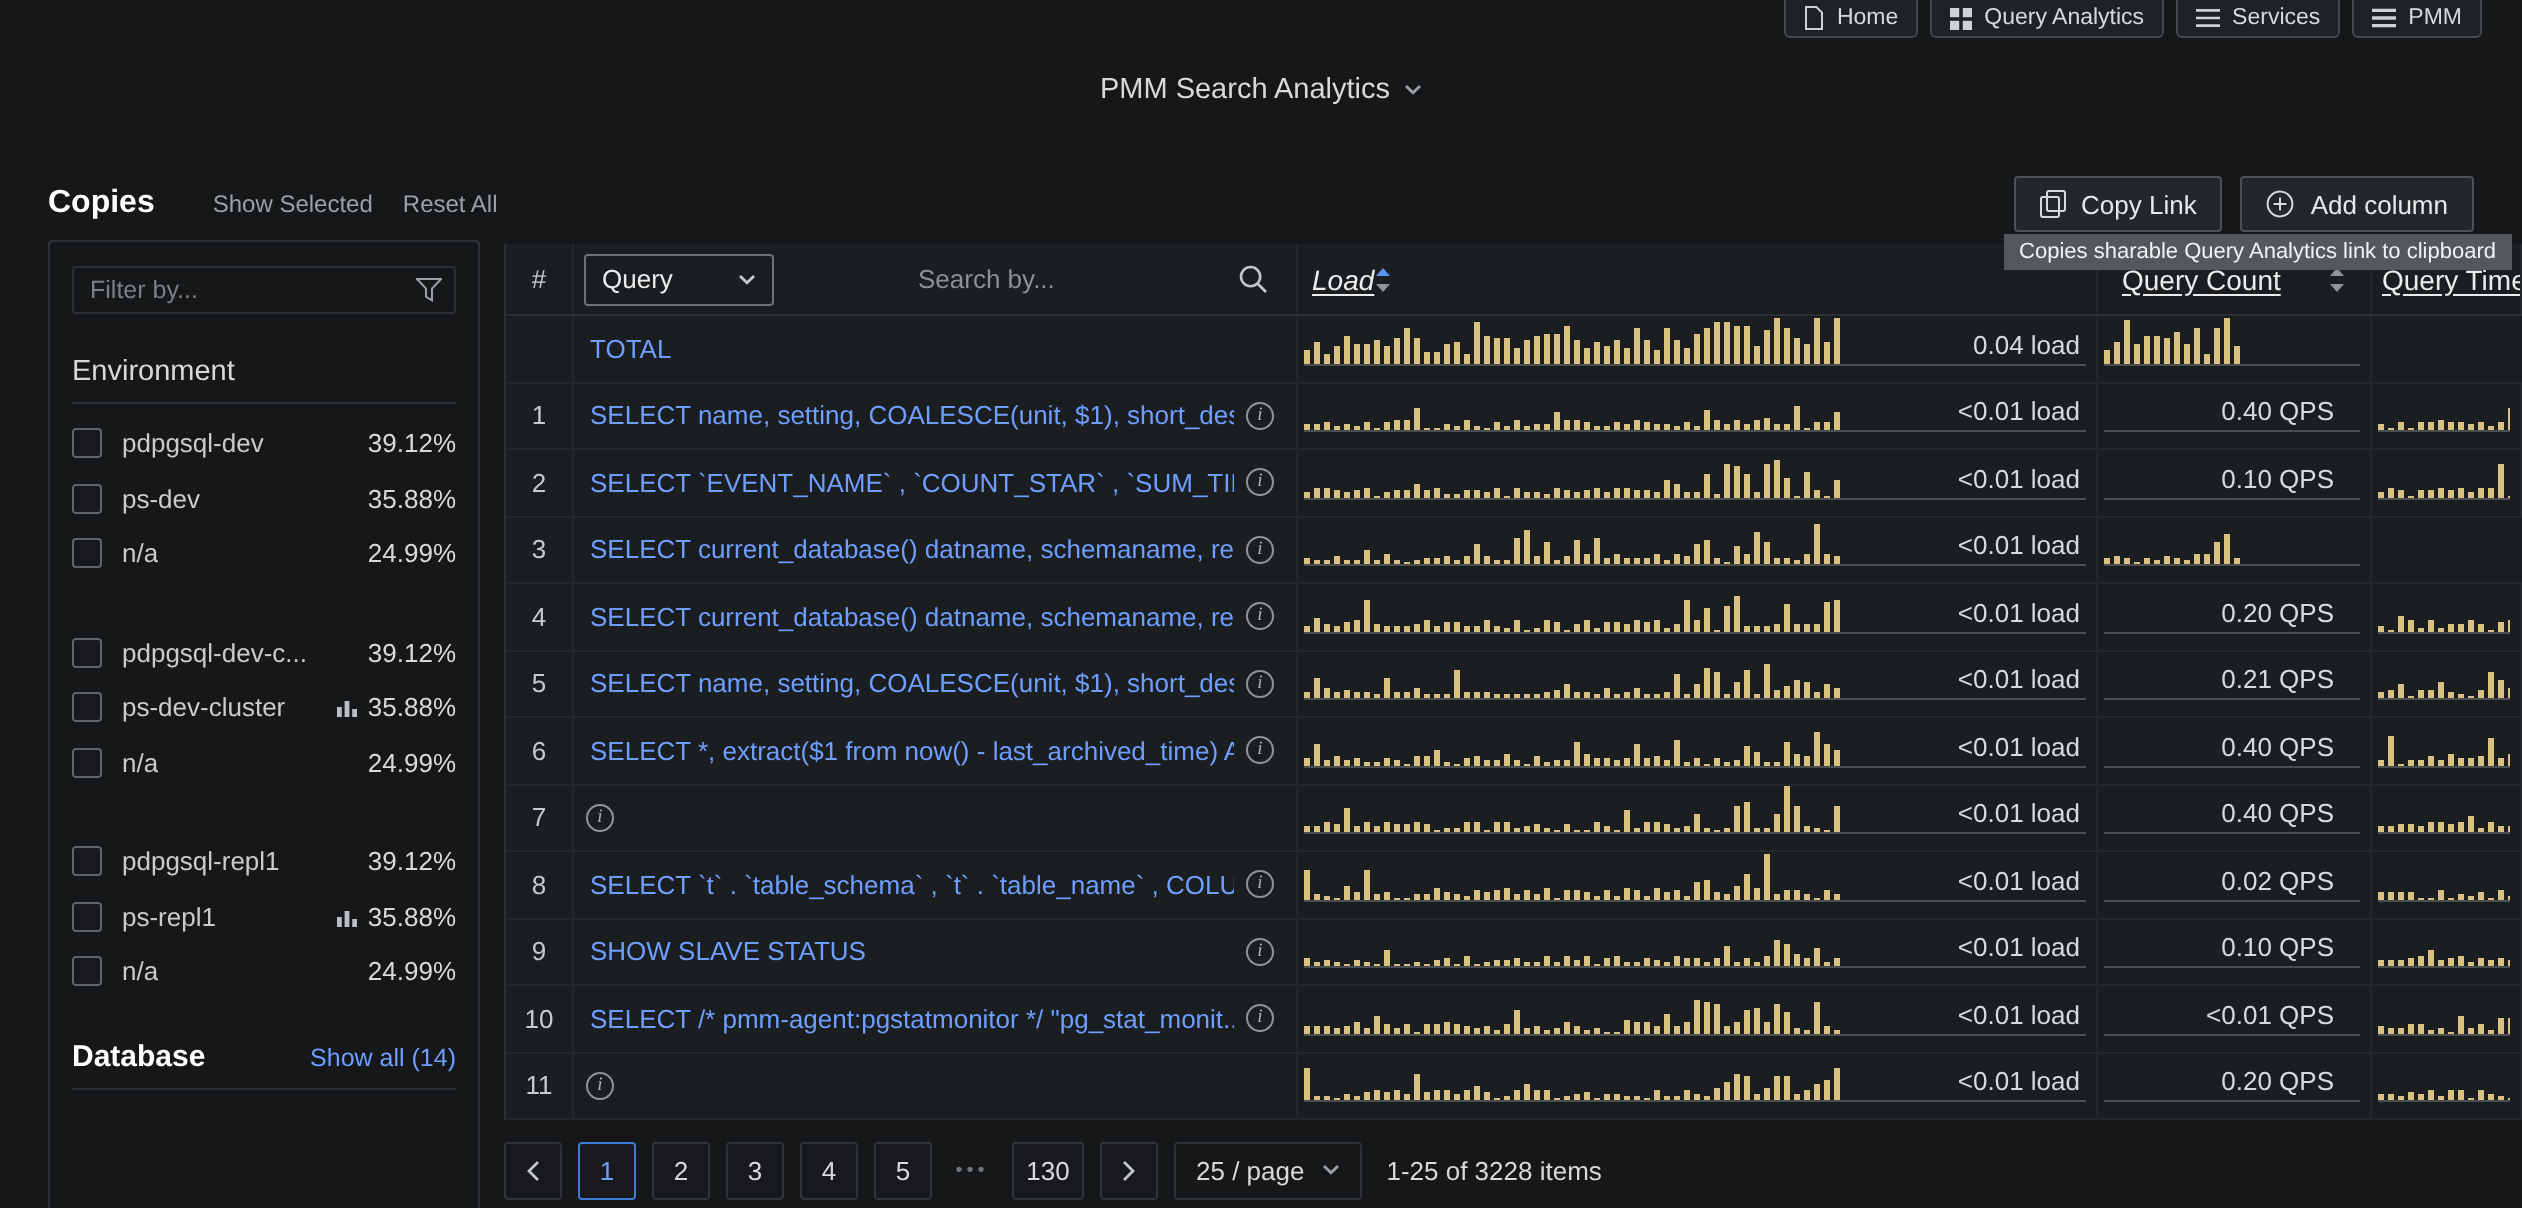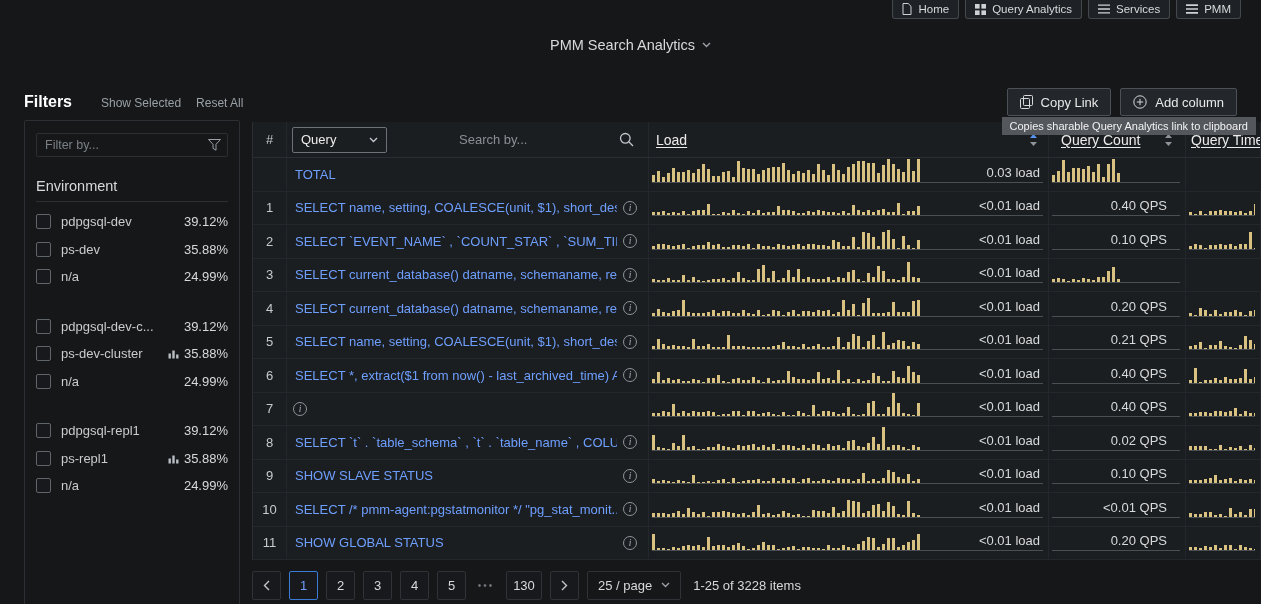--- a/index.html
+++ b/index.html
@@ -60,21 +60,21 @@
   .thead>div,.trow>div{border-right:1px solid #24282c;position:relative;overflow:hidden;}
   .c-num{display:flex;align-items:center;justify-content:center;color:#c7c9cb;}
   .th{display:flex;align-items:center;}
   .qdrop{display:flex;align-items:center;justify-content:space-between;width:95px;height:26px;margin-left:5px;
          padding:0 8px;border:1px solid #6c7277;border-radius:2px;color:#ececec;font-size:13px;flex:none;}
   .search{flex:1;margin-left:72px;background:transparent;border:none;outline:none;color:#d8d9da;
           font-size:13px;font-family:inherit;min-width:30px;}
   .search::placeholder{color:#8a9097;}
   .searchicon{margin-right:14px;flex:none;}
   .hlink{font-size:14px;color:#ececec;text-decoration:underline;text-underline-offset:2px;white-space:nowrap;}
-  .c-load.th{padding:0 10px 0 7px;justify-content:space-between;}
+  .c-load.th{padding:0 10px 0 7px;font-style:italic;}
   .c-count.th{padding:0 12px;justify-content:space-between;}
   .c-time.th{padding:0 5px;}
   .c-query{display:flex;align-items:center;}
   .qtext{margin-left:8px;color:#6e9fff;font-size:13px;white-space:nowrap;overflow:hidden;flex:1;}
   .info{flex:none;margin:0 11px 0 6px;width:14px;height:14px;border:1px solid #8e9499;border-radius:50%;
         color:#aeb4b9;font-size:9.5px;font-style:italic;font-family:"Liberation Serif",serif;
         display:flex;align-items:center;justify-content:center;}
   .baseline{position:absolute;left:3px;right:5px;bottom:8px;height:1px;background:#4a4f54;}
   .spark{position:absolute;left:3px;bottom:9px;height:24px;width:270px;display:flex;align-items:flex-end;
          gap:2px;overflow:hidden;}
@@ -130,21 +130,21 @@
     </div>
 
   <div class="title-row" data-interactable="true">
     <span data-interactable="false">PMM Search Analytics</span>
     <svg data-interactable="false" width="9" height="6" viewBox="0 0 9 6" fill="none" stroke="#9aa0a6" stroke-width="1.4">
         <path d="M1 1l3.5 3.4L8 1"></path>
       </svg>
   </div>
 
   <div class="filters-head" data-interactable="false">
-    <span class="filters-title" data-interactable="false">Filters</span>
+    <span class="filters-title" data-interactable="false">Copies</span>
     <span class="flink ml1" data-interactable="true">Show Selected</span>
     <span class="flink ml2" data-interactable="true">Reset All</span>
   </div>
 
   <div class="toolbar" data-interactable="false">
     <button class="tbtn" data-interactable="true">
       <svg data-interactable="false" width="13" height="14" viewBox="0 0 13 14" fill="none" stroke="#d8d9da">
           <rect x="3.5" y=".5" width="9" height="10" rx="1"></rect>
           <rect x=".5" y="3.5" width="9" height="10" rx="1"></rect>
         </svg>
@@ -239,20 +239,26 @@
             </div>
             <div class="f-item" data-interactable="true">
               <span class="cb" data-interactable="true"></span>
               <span class="f-label" data-interactable="false">n/a</span>
               <span class="f-spacer" data-interactable="false"></span>
               <span class="f-pct" data-interactable="false">24.99%</span>
             </div>
           </div>
         </div>
       </div>
+    <div class="f-section" data-interactable="false">
+      <div class="f-title db-title-row">
+        <span data-interactable="false">Database</span>
+        <span class="showall" data-interactable="true">Show all (14)</span>
+      </div>
+    </div>
   </aside>
 
   <div class="qtable" data-interactable="false">
     <div class="thead" data-interactable="false">
       <div class="c-num th" data-interactable="false">#</div>
       <div class="c-query th">
         <div class="qdrop" data-interactable="true">
           <span data-interactable="false">Query</span>
           <svg data-interactable="false" width="9" height="6" viewBox="0 0 9 6" fill="none" stroke="#c3c7cb" stroke-width="1.4">
               <path d="M1 1l3.5 3.4L8 1"></path>
@@ -339,21 +345,21 @@
               <i style="height:16.1px"></i>
               <i style="height:23.0px"></i>
               <i style="height:17.5px"></i>
               <i style="height:12.3px"></i>
               <i style="height:9.7px"></i>
               <i style="height:23.0px"></i>
               <i style="height:10.8px"></i>
               <i style="height:22.8px"></i>
             </div>
             <div class="baseline" data-interactable="false"></div>
-            <span class="mval" data-interactable="false">0.03 load</span>
+            <span class="mval" data-interactable="false">0.04 load</span>
           </div>
           <div class="c-time">
             <div class="spark spark-sm" data-interactable="false">
               <i style="height:6.5px"></i>
               <i style="height:10.8px"></i>
               <i style="height:21.2px"></i>
               <i style="height:9.1px"></i>
               <i style="height:13.5px"></i>
               <i style="height:13.4px"></i>
               <i style="height:12.1px"></i>
@@ -1259,21 +1265,20 @@
               <i style="height:2.0px"></i>
               <i style="height:7.2px"></i>
               <i style="height:7.4px"></i>
             </div>
             <div class="baseline" data-interactable="false"></div>
           </div>
         </div>
         <div class="trow" data-interactable="true">
           <div class="c-num" data-interactable="false">11</div>
           <div class="c-query">
-            <span class="qtext" data-interactable="true">SHOW GLOBAL STATUS</span>
             <span class="info" data-interactable="true">i</span>
           </div>
           <div class="c-load">
             <div class="spark" data-interactable="false">
               <i style="height:15.8px"></i>
               <i style="height:2.2px"></i>
               <i style="height:2.0px"></i>
               <i style="height:0.8px"></i>
               <i style="height:2.8px"></i>
               <i style="height:1.8px"></i>

